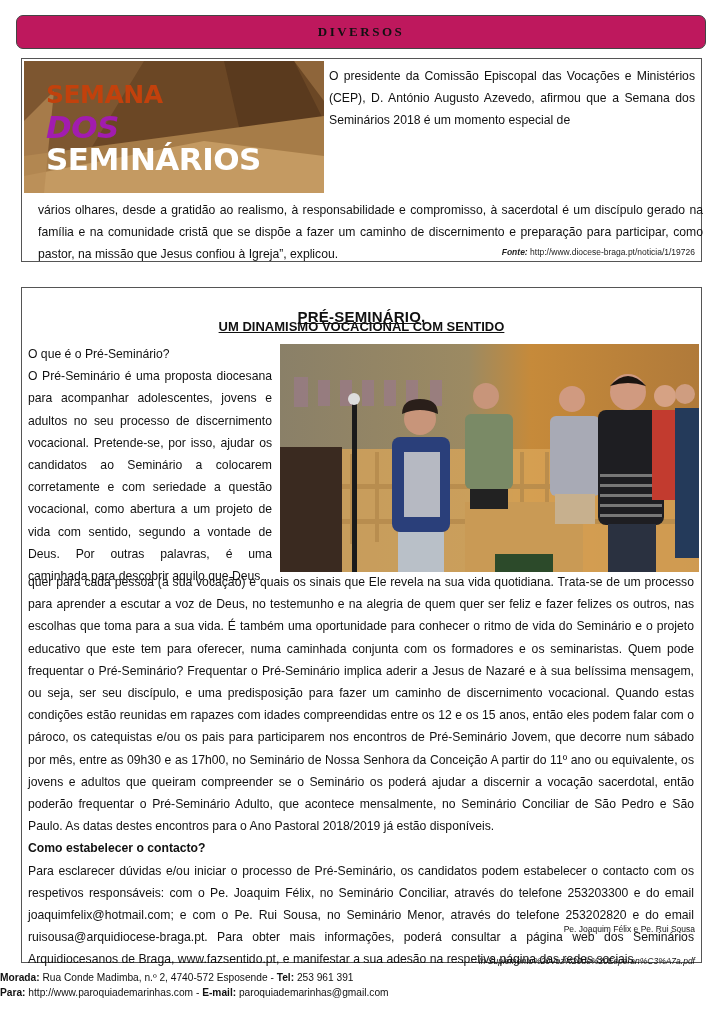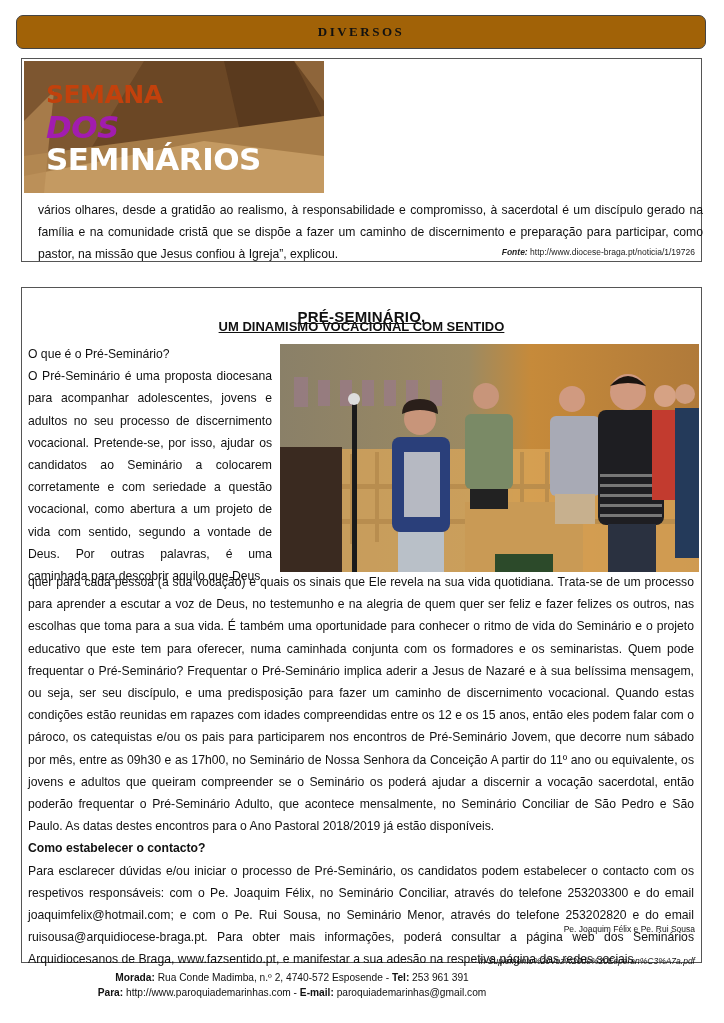--- a/index.html
+++ b/index.html
@@ -1,17 +1,17 @@
 <!DOCTYPE html>
 <html><head>
 <meta charset="utf-8">
 <style>
   html,body{margin:0;padding:0;background:#fff;}
   body{width:724px;height:1023px;position:relative;overflow:hidden;font-family:"Liberation Sans",sans-serif;color:#111;}
-  .header-bar{position:absolute;left:16px;top:15px;width:690px;height:34px;background:#a16207;border:1.5px solid #444;border-radius:7px;box-sizing:border-box;display:flex;align-items:center;justify-content:center;}
+  .header-bar{position:absolute;left:16px;top:15px;width:690px;height:34px;background:#be185d;border:1.5px solid #444;border-radius:7px;box-sizing:border-box;display:flex;align-items:center;justify-content:center;}
   .header-bar span{font-family:"Liberation Serif",serif;font-weight:bold;font-size:13px;letter-spacing:2.5px;color:#111;}
   .box{position:absolute;left:21px;width:681px;border:1.5px solid #555;box-sizing:border-box;background:#fff;}
   .box1{top:58px;height:204px;}
   .box2{top:287px;height:676px;}
   .banner{position:absolute;left:2px;top:2px;width:300px;height:132px;overflow:hidden;}
   .banner svg{display:block;}
   .banner-text{position:absolute;left:22px;top:18px;font-family:"DejaVu Sans",sans-serif;font-weight:bold;line-height:32px;letter-spacing:-0.5px;}
   .banner-line1{color:#c2410c;font-size:25px;}
   .banner-line2{font-size:31px;}
   .banner-line2 .gold{color:#a21caf;font-style:italic;}
@@ -22,21 +22,21 @@
   .fonte{position:absolute;right:6px;top:188px;font-size:8.5px;color:#222;}
   .fonte b{font-style:italic;}
   .title1{position:absolute;left:0;width:100%;top:20px;text-align:center;font-weight:bold;font-size:15px;text-decoration:underline;letter-spacing:0.2px;}
   .title2{position:absolute;left:0;width:100%;top:31px;text-align:center;font-weight:bold;font-size:13px;text-decoration:underline;}
   .photo{position:absolute;left:258px;top:56px;width:419px;height:228px;overflow:hidden;}
   .left-col{position:absolute;left:6px;top:55px;width:244px;}
   .full{position:absolute;left:6px;top:283px;width:666px;}
   .q-bold{font-weight:bold;}
   .sign{position:absolute;right:6px;top:633px;font-size:8.5px;text-align:right;line-height:16px;}
   .sign .ital{font-style:italic;margin-top:16px;}
-  .footer{position:absolute;left:0;width:584px;top:970px;text-align:center;font-size:10.2px;line-height:15px;color:#111;}
+  .footer{position:absolute;left:0;width:584px;top:970px;font-size:10.2px;line-height:15px;color:#111;}
   .footer b{font-weight:bold;}
 </style>
 </head>
 <body>
 
 <div class="header-bar">
   <span>DIVERSOS</span>
 </div>
 
 <div class="box box1">
@@ -49,20 +49,21 @@
       <polygon points="0,95 300,55 300,132 0,132" fill="#a67c48"></polygon>
       <polygon points="0,115 180,80 300,95 300,132 0,132" fill="#c49a62"></polygon>
       <polygon points="0,60 30,30 20,132 0,132" fill="#b88c55" opacity="0.7"></polygon>
     </svg>
     <div class="banner-text">
       <div class="banner-line1">SEMANA</div>
       <div class="banner-line2"><span class="gold">DOS </span><span class="white">SEMINÁRIOS</span></div>
     </div>
   </div>
   <div class="intro">
+    <p class="p">O presidente da Comissão Episcopal das Vocações e Ministérios (CEP), D. António Augusto Azevedo, afirmou que a Semana dos Seminários 2018 é um momento especial de</p>
   </div>
   <p class="p rest">vários olhares, desde a gratidão ao realismo, à responsabilidade e compromisso, à sacerdotal é um discípulo gerado na família e na comunidade cristã que se dispõe a fazer um  caminho de discernimento e preparação para participar, como pastor, na missão que Jesus confiou à Igreja”, explicou.</p>
   <div class="fonte">
     <b>Fonte:</b>
     <span>http://www.diocese-braga.pt/noticia/1/19726</span>
   </div>
 </div>
 
 <div class="box box2">
   <div class="title1">PRÉ-SEMINÁRIO,</div>

